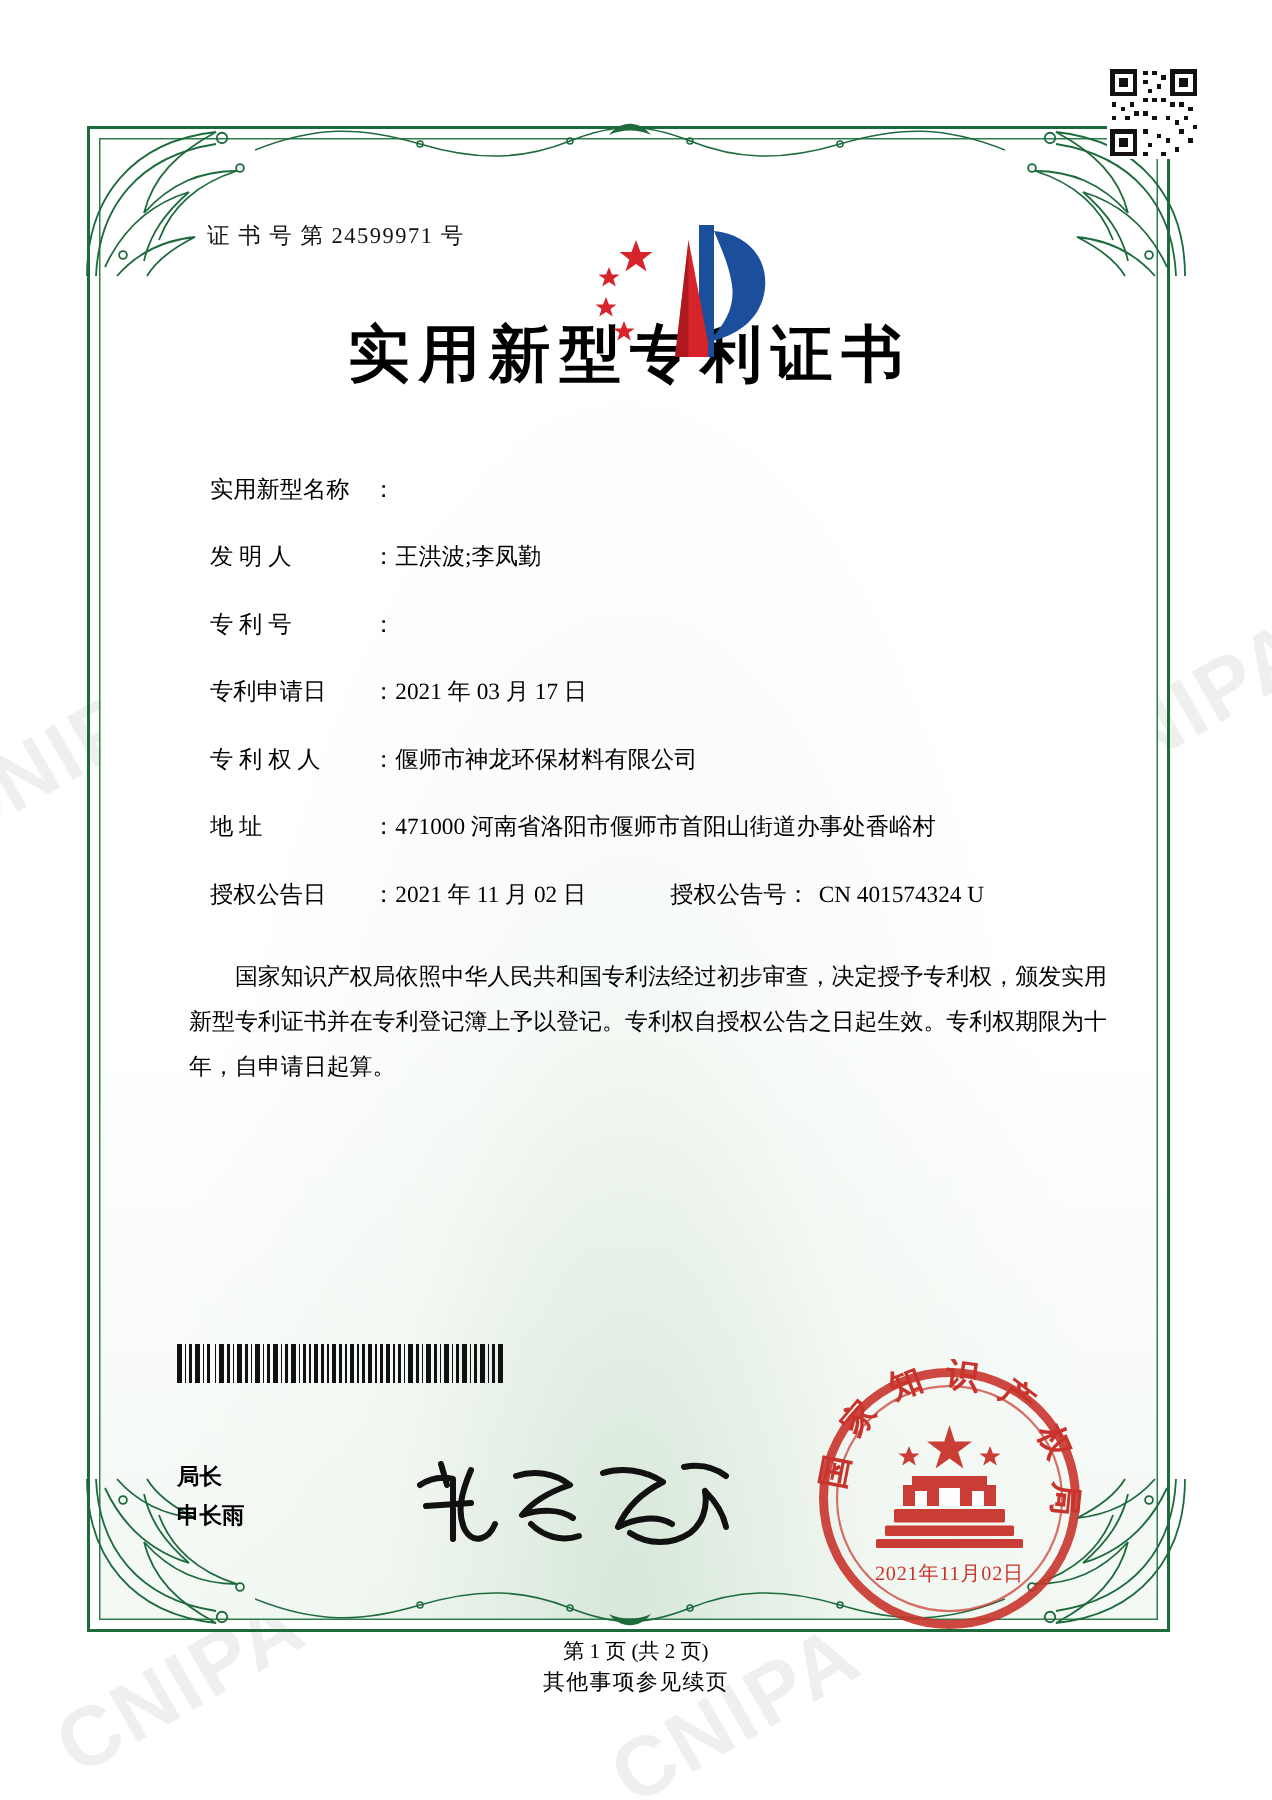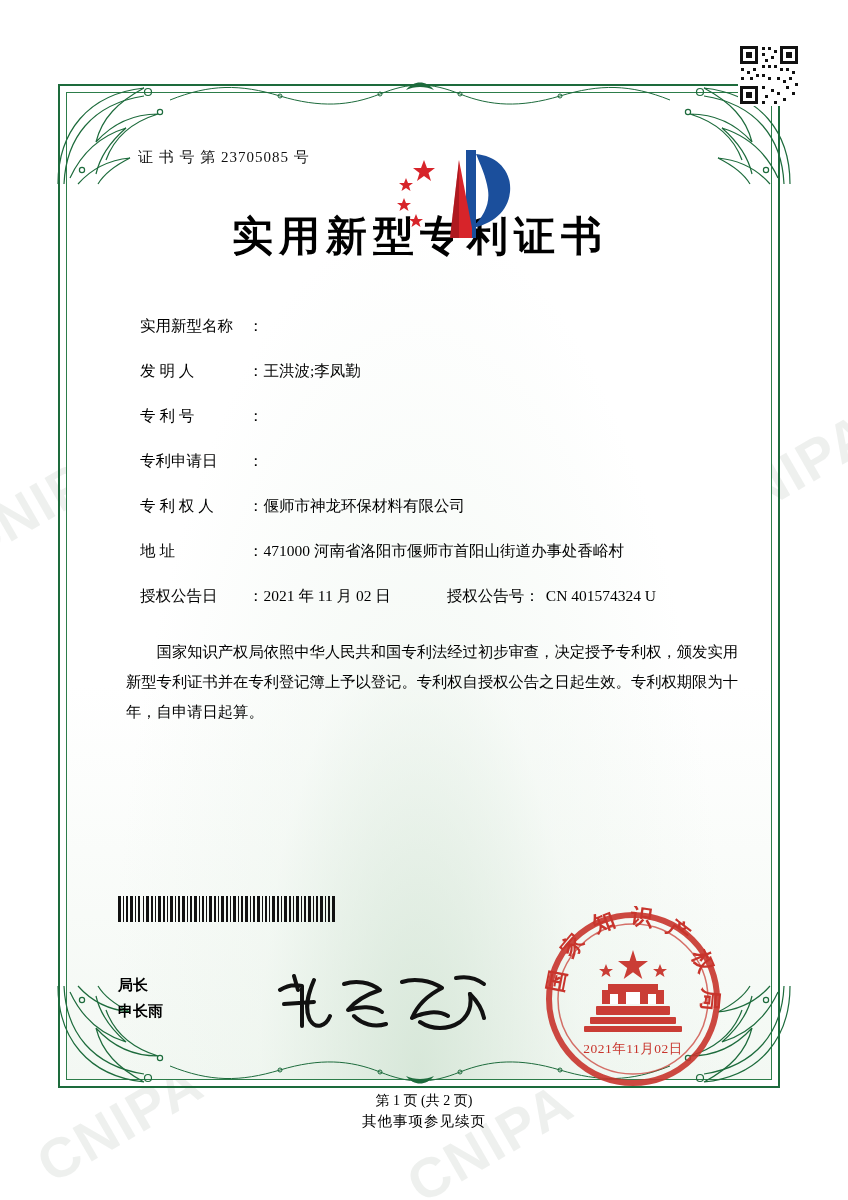--- a/index.html
+++ b/index.html
@@ -416,21 +416,21 @@
         <path d="M70 96 L79 18 L79 96 Z" fill="#8c1117" opacity="0.55"></path>
         <g fill="#d7242a">
           <polygon points="44,18 47,26 55,26 48.5,31 51,39 44,34 37,39 39.5,31 33,26 41,26"></polygon>
           <polygon points="26,36 28,41 33,41 29,44 30.5,49 26,46 21.5,49 23,44 19,41 24,41"></polygon>
           <polygon points="24,56 26,61 31,61 27,64 28.5,69 24,66 19.5,69 21,64 17,61 22,61"></polygon>
           <polygon points="36,72 38,77 43,77 39,80 40.5,85 36,82 31.5,85 33,80 29,77 34,77"></polygon>
         </g>
       </svg>
     </div>
 
-    <div class="cert-no">证 书 号 第 23705085 号</div>
+    <div class="cert-no">证 书 号 第 24599971 号</div>
 
     <div class="title">实用新型专利证书</div>
 
     <div class="fields">
 
       <div class="field-row">
         <div class="field-label">实用新型名称</div>
         <div>：</div>
       </div>
 
@@ -441,20 +441,21 @@
       </div>
 
       <div class="field-row">
         <div class="field-label">专    利    号</div>
         <div>：</div>
       </div>
 
       <div class="field-row">
         <div class="field-label">专利申请日</div>
         <div>：</div>
+        <div class="field-value">2021 年 03 月 17 日</div>
       </div>
 
       <div class="field-row">
         <div class="field-label">专 利 权 人</div>
         <div>：</div>
         <div class="field-value">偃师市神龙环保材料有限公司</div>
       </div>
 
       <div class="field-row">
         <div class="field-label">地         址</div>

